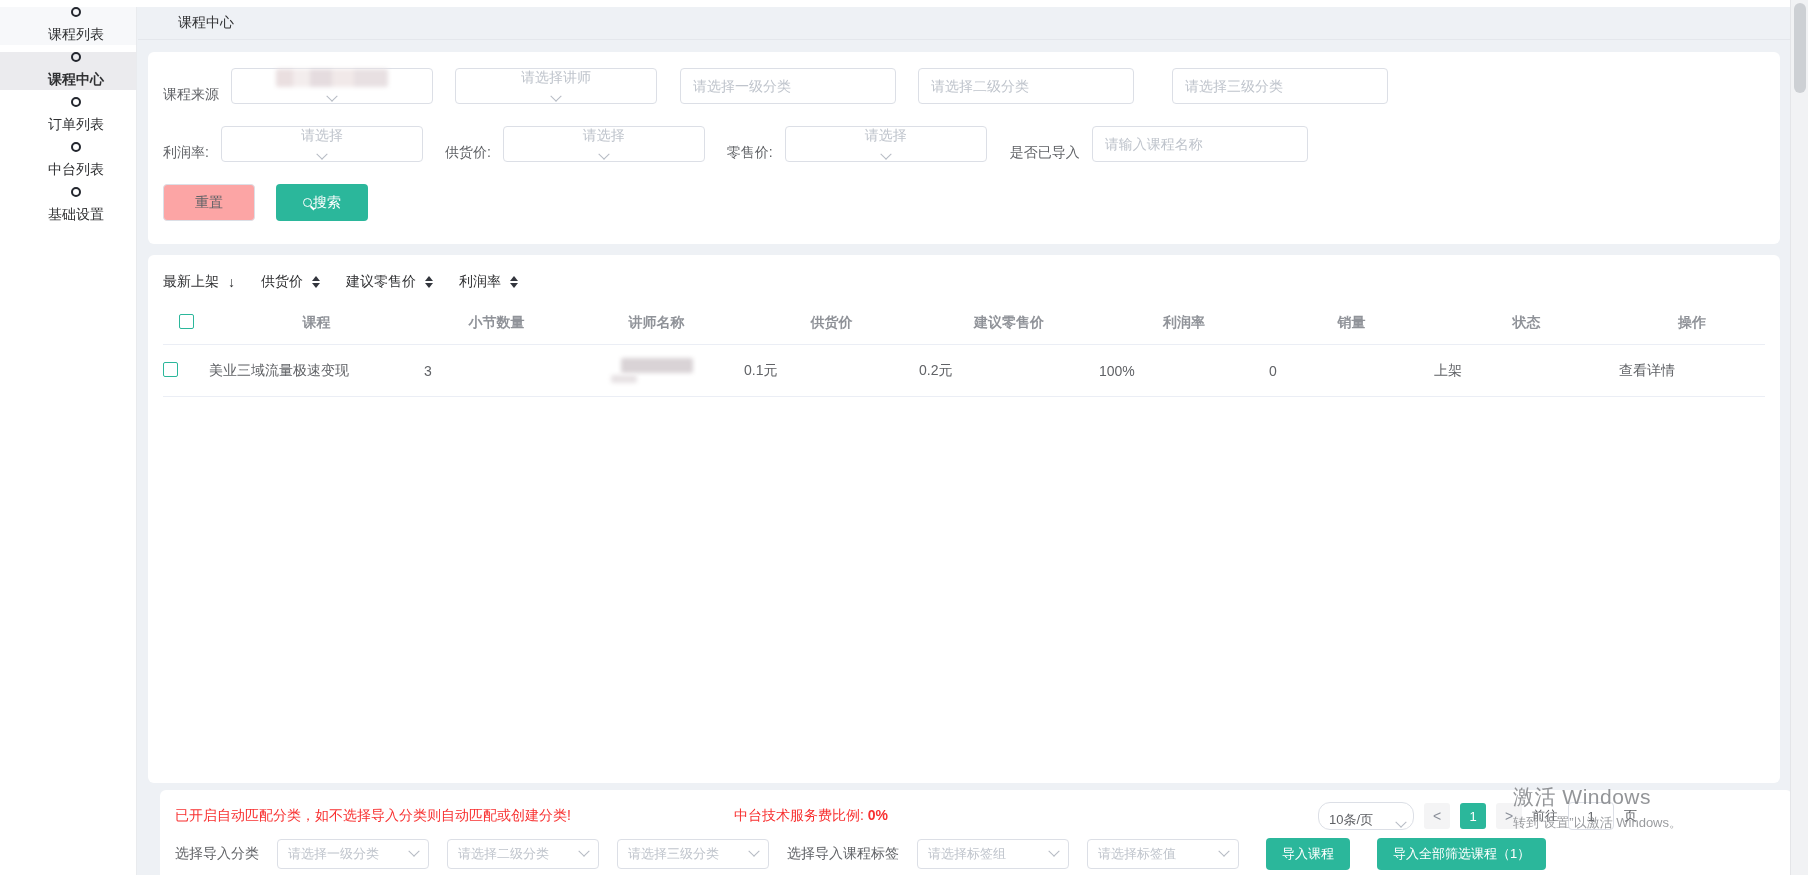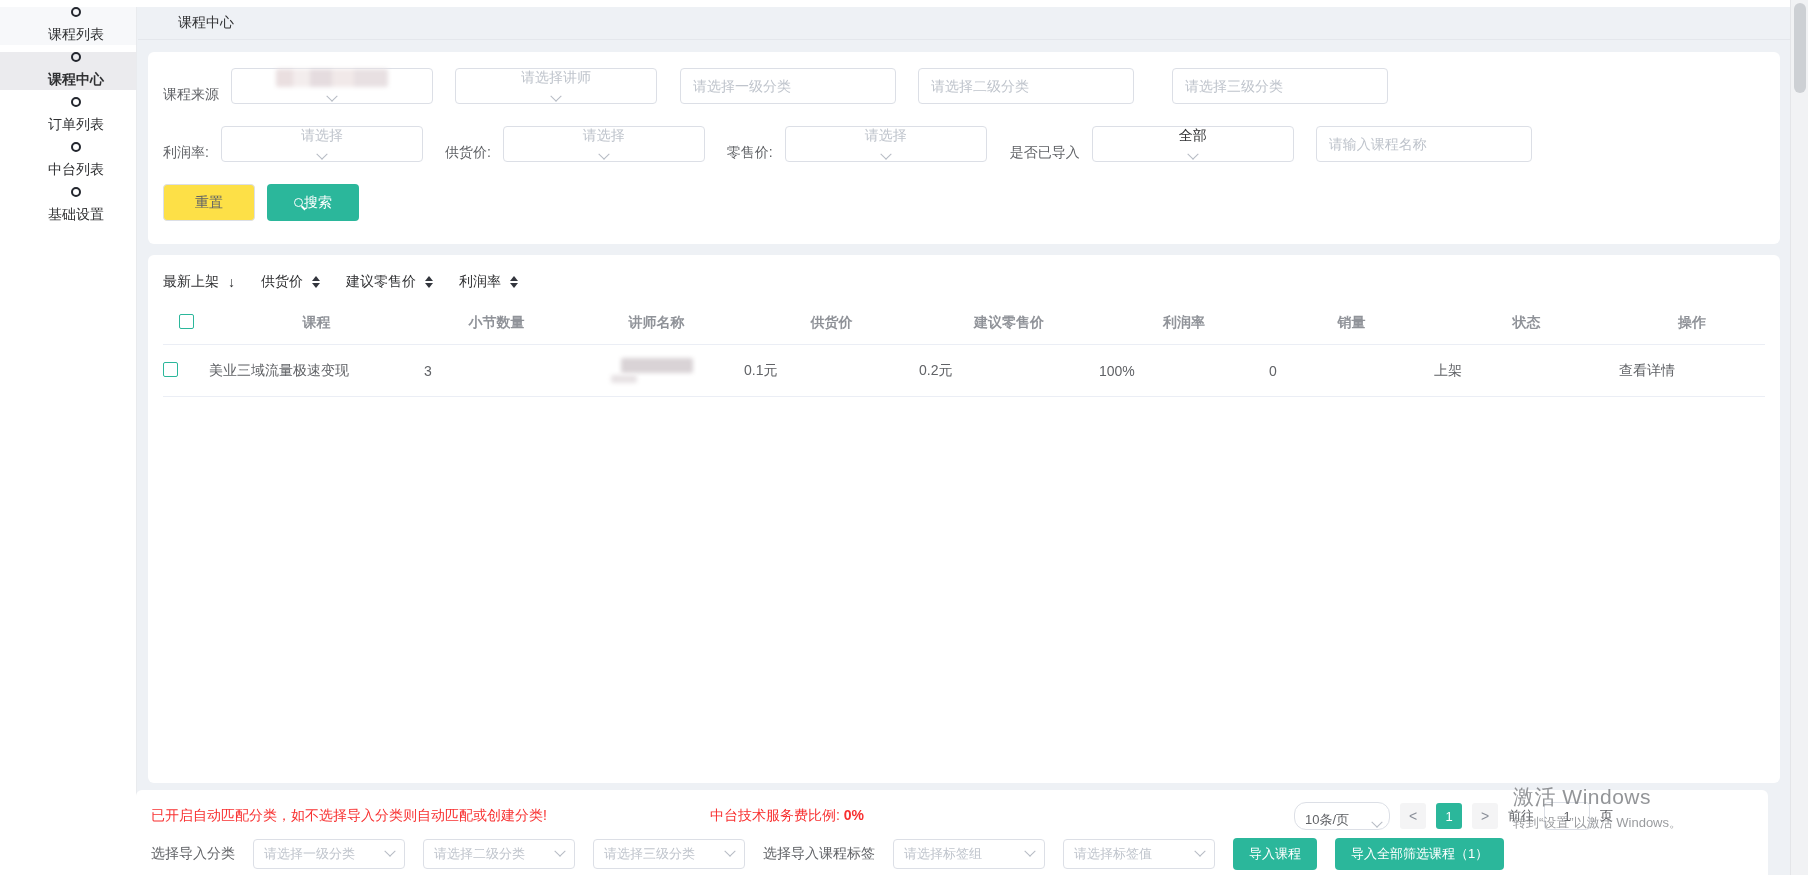--- a/index.html
+++ b/index.html
@@ -26,38 +26,38 @@
   .side-item{height:38px;margin-bottom:7px;display:flex;align-items:center;gap:9px;padding-left:16px;font-size:14px;color:var(--txt);cursor:pointer;flex-direction:column;}
   .side-item.first{background:#f7f8fa;}
   .side-item.active{background:#ebebee;font-weight:bold;}
   .ring{width:10px;height:10px;border:2px solid #23262e;border-radius:50%;flex:0 0 auto;}
   
   .topbar{position:absolute;left:138px;top:7px;width:1652px;height:33px;border-bottom:1px solid #e4e7ec;display:flex;align-items:center;padding-left:40px;font-size:14px;color:var(--txt);}
   
   .card{position:absolute;background:#fff;border-radius:6px;}
   .filter-card{left:148px;top:52px;width:1632px;height:192px;padding:16px 15px 0 15px;}
   .table-card{left:148px;top:255px;width:1632px;height:528px;padding:12px 15px 0 15px;}
-  .bottom-card{left:136px;top:790px;width:1632px;height:85px;padding:10px 15px 0 15px;border-radius:6px 6px 0 0;}
+  .bottom-card{left:160px;top:790px;width:1632px;height:85px;padding:10px 15px 0 15px;border-radius:6px 6px 0 0;}
   
   .f-row{display:flex;align-items:flex-end;margin-bottom:22px;}
   .f-label{font-size:14px;color:var(--txt2);margin-right:12px;white-space:nowrap;}
   .sel{height:36px;border:1px solid var(--border);border-radius:4px;display:flex;align-items:center;justify-content:space-between;padding:0 12px;background:#fff;cursor:pointer;flex-direction:column;}
   .inp{height:36px;border:1px solid var(--border);border-radius:4px;padding:0 12px;font-size:14px;color:var(--txt);outline:none;background:#fff;font-family:inherit;}
   .inp::placeholder{color:var(--ph);}
   .ph{font-size:14px;color:var(--ph);}
   .val{font-size:14px;color:var(--txt);}
   .w202{width:202px;}
   .w216{width:216px;}
   .chev{width:8px;height:8px;border-right:1px solid #b6bbc4;border-bottom:1px solid #b6bbc4;transform:rotate(45deg) translate(-2px,-2px);flex:0 0 auto;}
   .gap22{margin-right:22px;}
   .gap23{margin-right:23px;}
   .blur-chip{display:inline-block;width:112px;height:18px;border-radius:2px;background:linear-gradient(90deg,#eadfe0 0 15%,#f3eded 15% 30%,#e5dcdf 30% 50%,#f1e9e9 50% 70%,#e8e0e2 70% 100%);filter:blur(2px);}
   .f-btns{display:flex;align-items:center;gap:12px;margin-top:12px;}
-  .btn-plain{width:92px;height:37px;background:#fde047;border:1px solid var(--border);border-radius:4px;font-size:14px;color:var(--txt2);cursor:pointer;font-family:inherit;}
-  .btn-teal{background:var(--accent);border:none;border-radius:4px;color:#fff;font-size:14px;display:inline-flex;align-items:center;justify-content:center;gap:1px;cursor:pointer;font-family:inherit;}
+  .btn-plain{width:92px;height:37px;background:#fca5a5;border:1px solid var(--border);border-radius:4px;font-size:14px;color:var(--txt2);cursor:pointer;font-family:inherit;}
+  .btn-teal{background:var(--accent);border:none;border-radius:4px;color:#fff;font-size:14px;display:inline-flex;align-items:center;justify-content:center;gap:1px;cursor:pointer;font-family:inherit;margin-left:9px;}
   .btn-search{width:92px;height:37px;}
   .search-icon{width:9px;height:9px;border:1.5px solid #fff;border-radius:50%;position:relative;display:inline-block;}
   .search-icon::after{content:"";position:absolute;width:5px;height:1.5px;background:#fff;transform:rotate(45deg);right:-4px;bottom:-2px;}
   
   .sort-row{display:flex;align-items:center;gap:26px;height:30px;}
   .sorter{display:flex;align-items:center;gap:9px;font-size:14px;color:var(--txt);cursor:pointer;}
   .arrow-down{font-size:14px;color:var(--txt);}
   .caret-ud{display:inline-flex;flex-direction:column;gap:2px;}
   .caret-ud i{display:block;width:0;height:0;border-left:4px solid transparent;border-right:4px solid transparent;}
   .caret-ud .up{border-bottom:5px solid #33363d;}
@@ -154,24 +154,20 @@
     <div class="sel w202 gap22">
       <span class="ph">请选择</span>
       <span class="chev"></span>
     </div>
     <span class="f-label">零售价:</span>
     <div class="sel w202 gap23">
       <span class="ph">请选择</span>
       <span class="chev"></span>
     </div>
     <span class="f-label">是否已导入</span>
-    <div class="sel w202 gap22">
-      <span class="val">全部</span>
-      <span class="chev"></span>
-    </div>
     <input class="inp w216" placeholder="请输入课程名称" style="">
   </div>
 
   <div class="f-btns">
     <button class="btn-plain">重置</button>
     <button class="btn-teal btn-search">
       <span class="search-icon"></span>
       <span>搜索</span>
     </button>
   </div>

